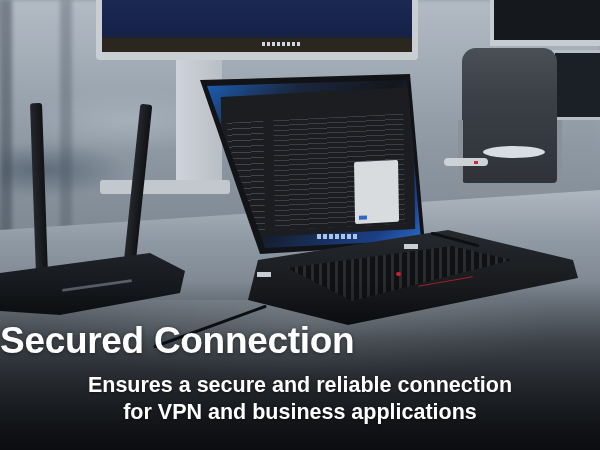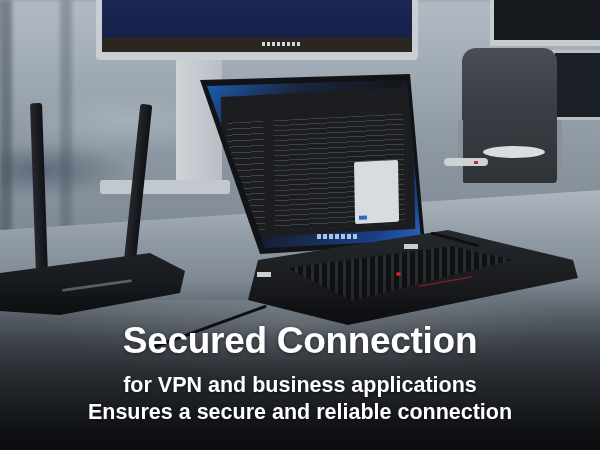--- a/index.html
+++ b/index.html
@@ -109,21 +109,21 @@
   .cable { position: absolute; height: 3px; background: #0d0f12; border-radius: 2px; }
   .cable.c1 { left: 150px; top: 325px; width: 120px; transform: rotate(-20deg); }
   .cable.c2 { left: 430px; top: 238px; width: 50px; transform: rotate(15deg); }
   
   .shade {
     position: absolute; left: 0; top: 280px; width: 600px; height: 170px;
     background: linear-gradient(180deg, rgba(0,0,0,0) 0%, rgba(10,12,15,0.45) 35%, rgba(8,9,11,0.85) 100%);
   }
   
   .headline {
-    position: absolute; left: 0; top: 320px; width: 600px; text-align: center;
+    position: absolute; left: 0; top: 320px; width: 600px; text-align: left;
     color: #ffffff; font-weight: bold; font-size: 37px; letter-spacing: -0.3px;
     text-shadow: 0 1px 4px rgba(0,0,0,0.45);
   }
   .subline {
     position: absolute; left: 0; top: 372px; width: 600px; text-align: center;
     color: #ffffff; font-size: 21.5px; line-height: 27px; font-weight: bold;
     text-shadow: 0 1px 3px rgba(0,0,0,0.5);
   }
   .subline div { white-space: nowrap; }
 </style>
@@ -197,16 +197,16 @@
   <div class="touchpad-line"></div>
   <div class="hinge h1"></div>
   <div class="hinge h2"></div>
   <div class="cable c1"></div>
   <div class="cable c2"></div>
 
   <div class="shade"></div>
 
   <div class="headline">Secured Connection</div>
   <div class="subline">
+    <div>Ensures a secure and reliable connection</div>
     <div>for VPN and business applications</div>
-    <div>Ensures a secure and reliable connection</div>
   </div>
 </div>
 
 </body></html>

